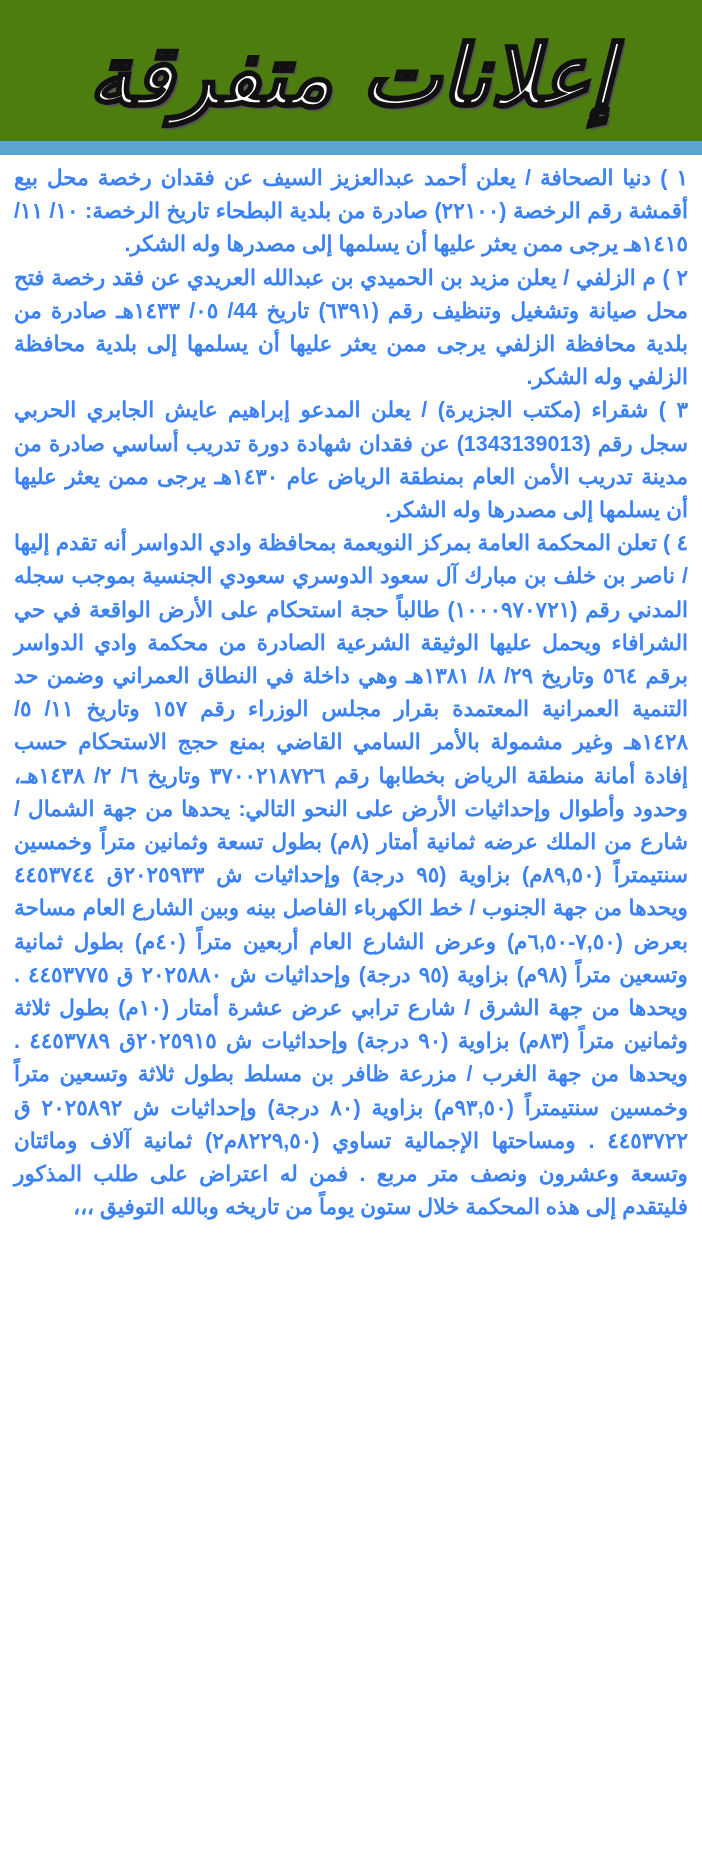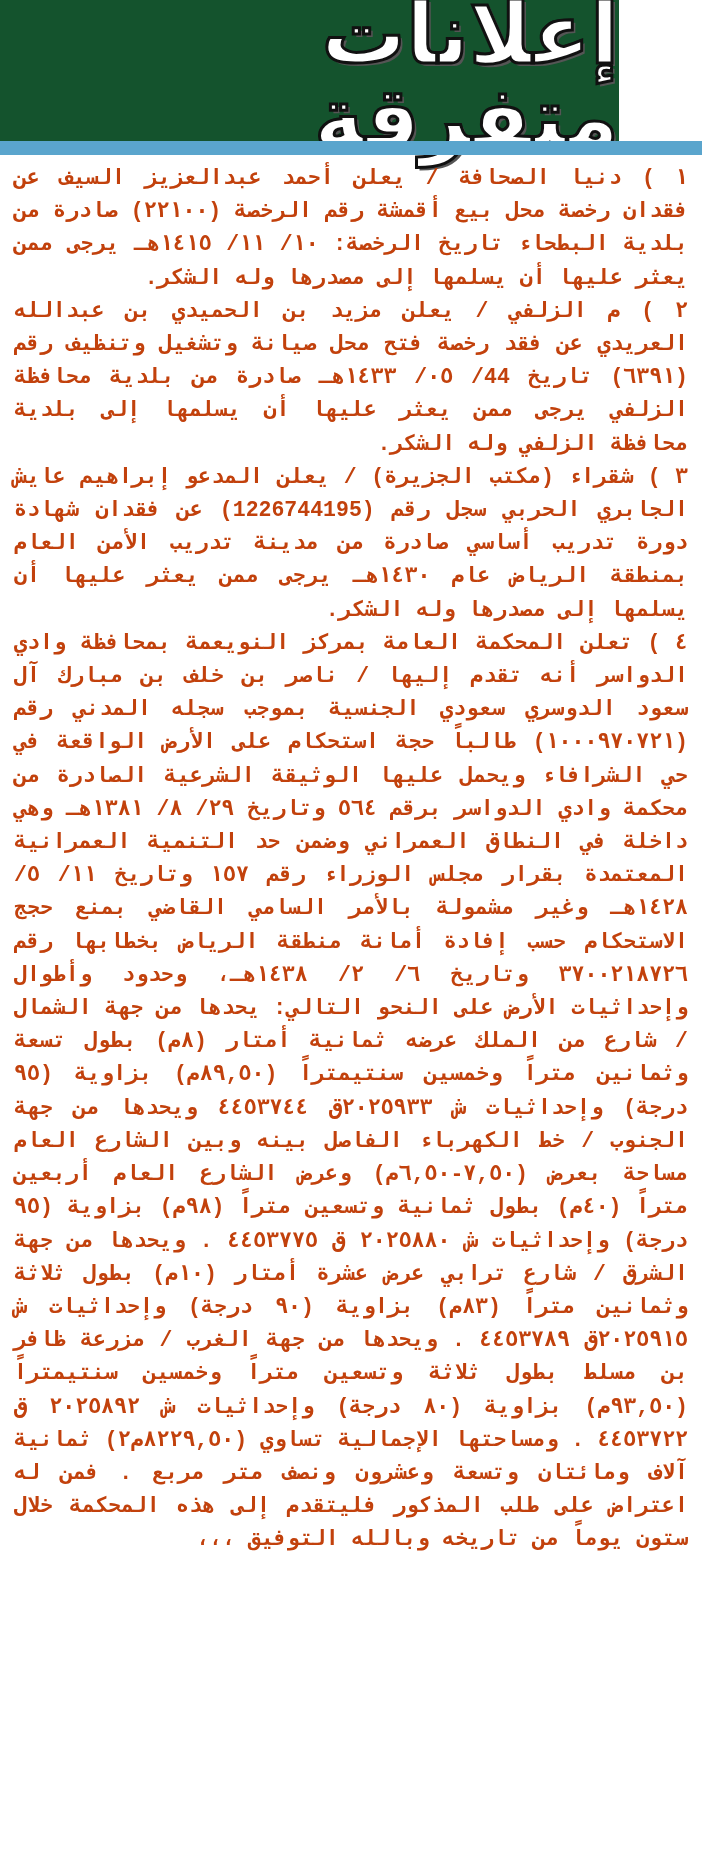--- a/index.html
+++ b/index.html
@@ -1,19 +1,20 @@
 <!DOCTYPE html>
 <html><head>
   <meta charset="utf-8">
   <style>
     html, body { margin: 0; padding: 0; background: #ffffff; }
     body { width: 702px; height: 1852px; overflow: hidden; position: relative; }
     .banner {
-      position: absolute; left: 0; top: 0; width: 619px; height: 141px;
-      background: #14532d;
+      position: absolute; left: 0; top: 0; width: 702px; height: 141px;
+      background: #4d7c0f;
+      font-style: italic;
     }
     .banner-title {
       position: absolute; left: 0; right: 0; top: 16px; height: 120px;
       display: flex; align-items: center; justify-content: center;
       direction: rtl;
       font-family: "DejaVu Sans", sans-serif;
       font-weight: bold;
       font-size: 84px;
       color: #ffffff;
       letter-spacing: 0px;
@@ -23,35 +24,35 @@
     }
     .accent-bar {
       position: absolute; left: 0; top: 141px; width: 702px; height: 14px;
       background: #5aa5cd;
     }
     .content {
       position: absolute; left: 14px; right: 14px; top: 162px;
       direction: rtl;
       text-align: justify;
       text-align-last: right;
-      font-family: Liberation Mono, monospace;
+      font-family: Liberation Sans, sans-serif;
       font-weight: bold;
       font-size: 21.5px;
       line-height: 33.2px;
-      color: #c2410c;
+      color: #3b82f6;
     }
     .ad { margin: 0; padding: 0; }
     .ad-num { }
   </style>
 </head>
 <body>
 
 <div class="banner">
   <div class="banner-title">إعلانات متفرقة</div>
 </div>
 <div class="accent-bar"></div>
 
 <div class="content">
   <p class="ad"><span class="ad-num">١ )</span> <span>دنيا الصحافة / يعلن أحمد عبدالعزيز السيف عن فقدان رخصة محل بيع أقمشة رقم الرخصة (٢٢١٠٠) صادرة من بلدية البطحاء تاريخ الرخصة: ١٠/ ١١/ ١٤١٥هـ يرجى ممن يعثر عليها أن يسلمها إلى مصدرها وله الشكر.</span></p>
   <p class="ad"><span class="ad-num">٢ )</span> <span>م الزلفي / يعلن مزيد بن الحميدي بن عبدالله العريدي عن فقد رخصة فتح محل صيانة وتشغيل وتنظيف رقم (٦٣٩١) تاريخ 44/ ٠٥/ ١٤٣٣هـ صادرة من بلدية محافظة الزلفي يرجى ممن يعثر عليها أن يسلمها إلى بلدية محافظة الزلفي وله الشكر.</span></p>
-  <p class="ad"><span class="ad-num">٣ )</span> <span>شقراء (مكتب الجزيرة) / يعلن المدعو إبراهيم عايش الجابري الحربي سجل رقم (1226744195) عن فقدان شهادة دورة تدريب أساسي صادرة من مدينة تدريب الأمن العام بمنطقة الرياض عام ١٤٣٠هـ يرجى ممن يعثر عليها أن يسلمها إلى مصدرها وله الشكر.</span></p>
+  <p class="ad"><span class="ad-num">٣ )</span> <span>شقراء (مكتب الجزيرة) / يعلن المدعو إبراهيم عايش الجابري الحربي سجل رقم (1343139013) عن فقدان شهادة دورة تدريب أساسي صادرة من مدينة تدريب الأمن العام بمنطقة الرياض عام ١٤٣٠هـ يرجى ممن يعثر عليها أن يسلمها إلى مصدرها وله الشكر.</span></p>
   <p class="ad"><span class="ad-num">٤ )</span> <span>تعلن المحكمة العامة بمركز النويعمة بمحافظة وادي الدواسر أنه تقدم إليها / ناصر بن خلف بن مبارك آل سعود الدوسري سعودي الجنسية بموجب سجله المدني رقم (١٠٠٠٩٧٠٧٢١) طالباً حجة استحكام على الأرض الواقعة في حي الشرافاء ويحمل عليها الوثيقة الشرعية الصادرة من محكمة وادي الدواسر برقم ٥٦٤ وتاريخ ٢٩/ ٨/ ١٣٨١هـ وهي داخلة في النطاق العمراني وضمن حد التنمية العمرانية المعتمدة بقرار مجلس الوزراء رقم ١٥٧ وتاريخ ١١/ ٥/ ١٤٢٨هـ وغير مشمولة بالأمر السامي القاضي بمنع حجج الاستحكام حسب إفادة أمانة منطقة الرياض بخطابها رقم ٣٧٠٠٢١٨٧٢٦ وتاريخ ٦/ ٢/ ١٤٣٨هـ، وحدود وأطوال وإحداثيات الأرض على النحو التالي: يحدها من جهة الشمال / شارع من الملك عرضه ثمانية أمتار (٨م) بطول تسعة وثمانين متراً وخمسين سنتيمتراً (٨٩,٥٠م) بزاوية (٩٥ درجة) وإحداثيات ش ٢٠٢٥٩٣٣ق ٤٤٥٣٧٤٤ ويحدها من جهة الجنوب / خط الكهرباء الفاصل بينه وبين الشارع العام مساحة بعرض (٧,٥٠-٦,٥٠م) وعرض الشارع العام أربعين متراً (٤٠م) بطول ثمانية وتسعين متراً (٩٨م) بزاوية (٩٥ درجة) وإحداثيات ش ٢٠٢٥٨٨٠ ق ٤٤٥٣٧٧٥ . ويحدها من جهة الشرق / شارع ترابي عرض عشرة أمتار (١٠م) بطول ثلاثة وثمانين متراً (٨٣م) بزاوية (٩٠ درجة) وإحداثيات ش ٢٠٢٥٩١٥ق ٤٤٥٣٧٨٩ . ويحدها من جهة الغرب / مزرعة ظافر بن مسلط بطول ثلاثة وتسعين متراً وخمسين سنتيمتراً (٩٣,٥٠م) بزاوية (٨٠ درجة) وإحداثيات ش ٢٠٢٥٨٩٢ ق ٤٤٥٣٧٢٢ . ومساحتها الإجمالية تساوي (٨٢٢٩,٥٠م٢) ثمانية آلاف ومائتان وتسعة وعشرون ونصف متر مربع . فمن له اعتراض على طلب المذكور فليتقدم إلى هذه المحكمة خلال ستون يوماً من تاريخه وبالله التوفيق ،،،</span></p>
 </div>
 
 </body></html>

